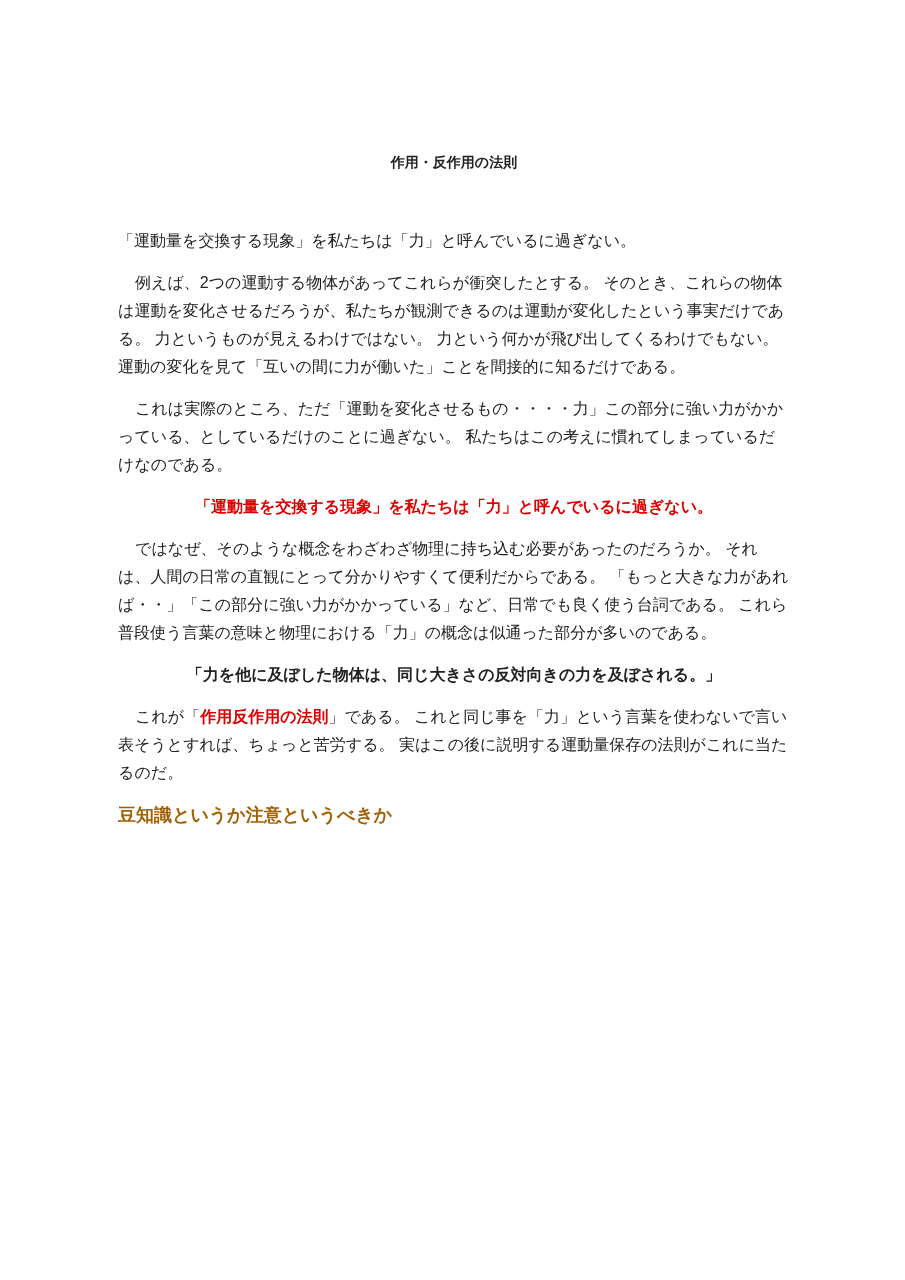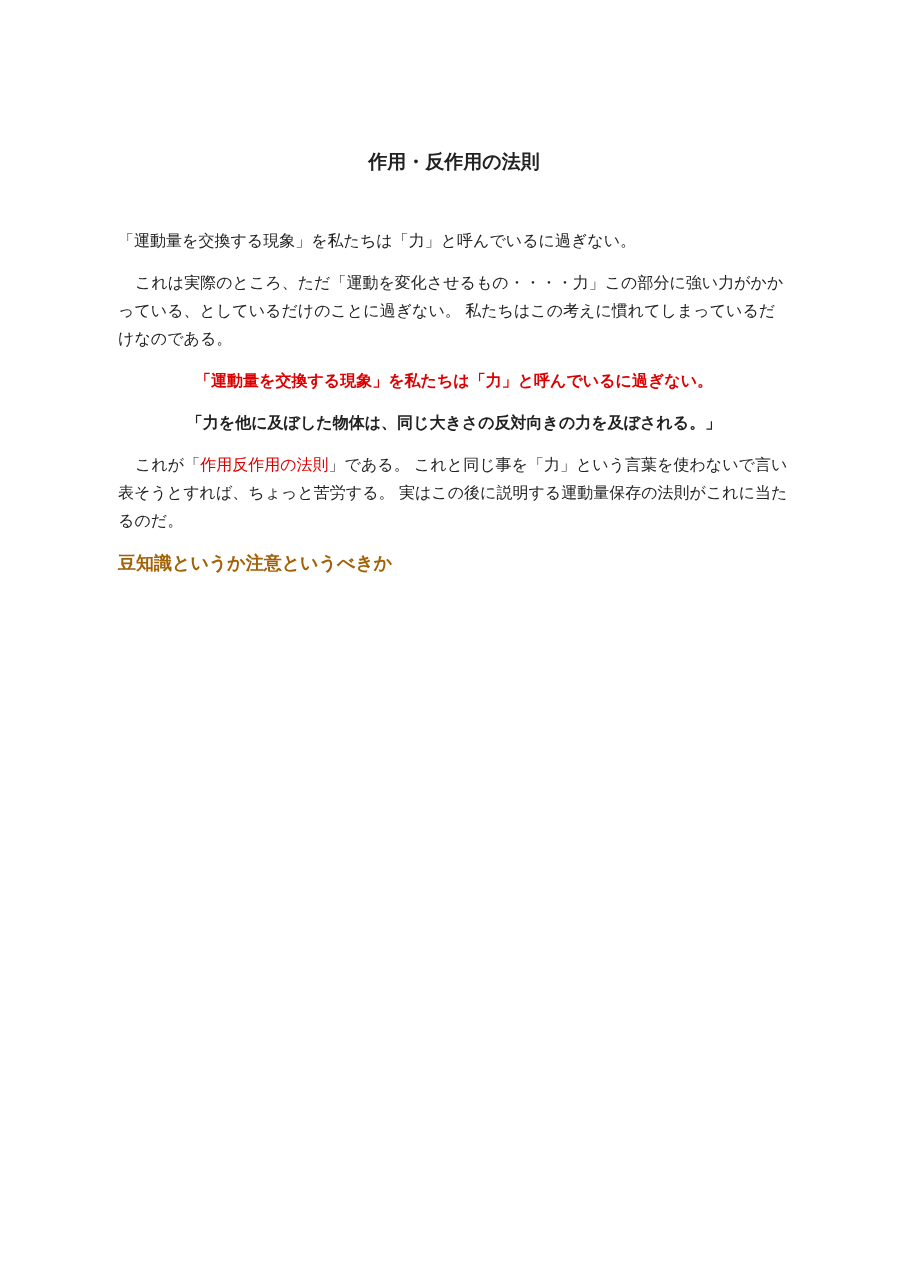--- a/index.html
+++ b/index.html
@@ -15,21 +15,21 @@
     color: #222222;
   }
   .page {
     box-sizing: border-box;
     width: 905px;
     height: 1280px;
     padding: 150px 115px 0 118px;
     background: #ffffff;
   }
   .doc-title {
-    font-size: 19px;
+    font-size: 14px;
     line-height: 24px;
     font-weight: 700;
     text-align: center;
     margin: 0 0 53px 0;
     color: #222222;
   }
   .para {
     font-size: 16px;
     line-height: 28px;
     margin: 14px 0;
@@ -44,45 +44,47 @@
   }
   .center-line {
     text-align: center;
     text-indent: 0;
     font-weight: 700;
   }
   .red-text {
     color: #dd0000;
   }
   .bold {
-    font-weight: 400;
+    font-weight: 700;
   }
   .section-heading {
     font-size: 18px;
     line-height: 28px;
     font-weight: 700;
     margin: 14px 0 0 0;
     color: #a16207;
   }
 </style>
 </head>
 <body>
 
 <div class="page">
 
   <h1 class="doc-title">作用・反作用の法則</h1>
 
   <p class="para lead">「運動量を交換する現象」を私たちは「力」と呼んでいるに過ぎない。</p>
 
 
+  <p class="para indent">例えば、2つの運動する物体があってこれらが衝突したとする。 そのとき、これらの物体は運動を変化させるだろうが、私たちが観測できるのは運動が変化したという事実だけである。 力というものが見えるわけではない。 力という何かが飛び出してくるわけでもない。 運動の変化を見て「互いの間に力が働いた」ことを間接的に知るだけである。</p>
 
   <p class="para indent">これは実際のところ、ただ「運動を変化させるもの・・・・力」この部分に強い力がかかっている、としているだけのことに過ぎない。 私たちはこの考えに慣れてしまっているだけなのである。</p>
 
   <p class="para center-line red-text">「運動量を交換する現象」を私たちは「力」と呼んでいるに過ぎない。</p>
 
+  <p class="para indent">ではなぜ、そのような概念をわざわざ物理に持ち込む必要があったのだろうか。 それは、人間の日常の直観にとって分かりやすくて便利だからである。 「もっと大きな力があれば・・」「この部分に強い力がかかっている」など、日常でも良く使う台詞である。 これら普段使う言葉の意味と物理における「力」の概念は似通った部分が多いのである。</p>
 
 
   <p class="para center-line">「力を他に及ぼした物体は、同じ大きさの反対向きの力を及ぼされる。」</p>
 
   <p class="para indent"><span>これが「</span><span class="red-text bold">作用反作用の法則</span><span>」である。 これと同じ事を「力」という言葉を使わないで言い表そうとすれば、ちょっと苦労する。 実はこの後に説明する運動量保存の法則がこれに当たるのだ。</span></p>
 
 
   <h2 class="section-heading">豆知識というか注意というべきか</h2>
 
 </div>

